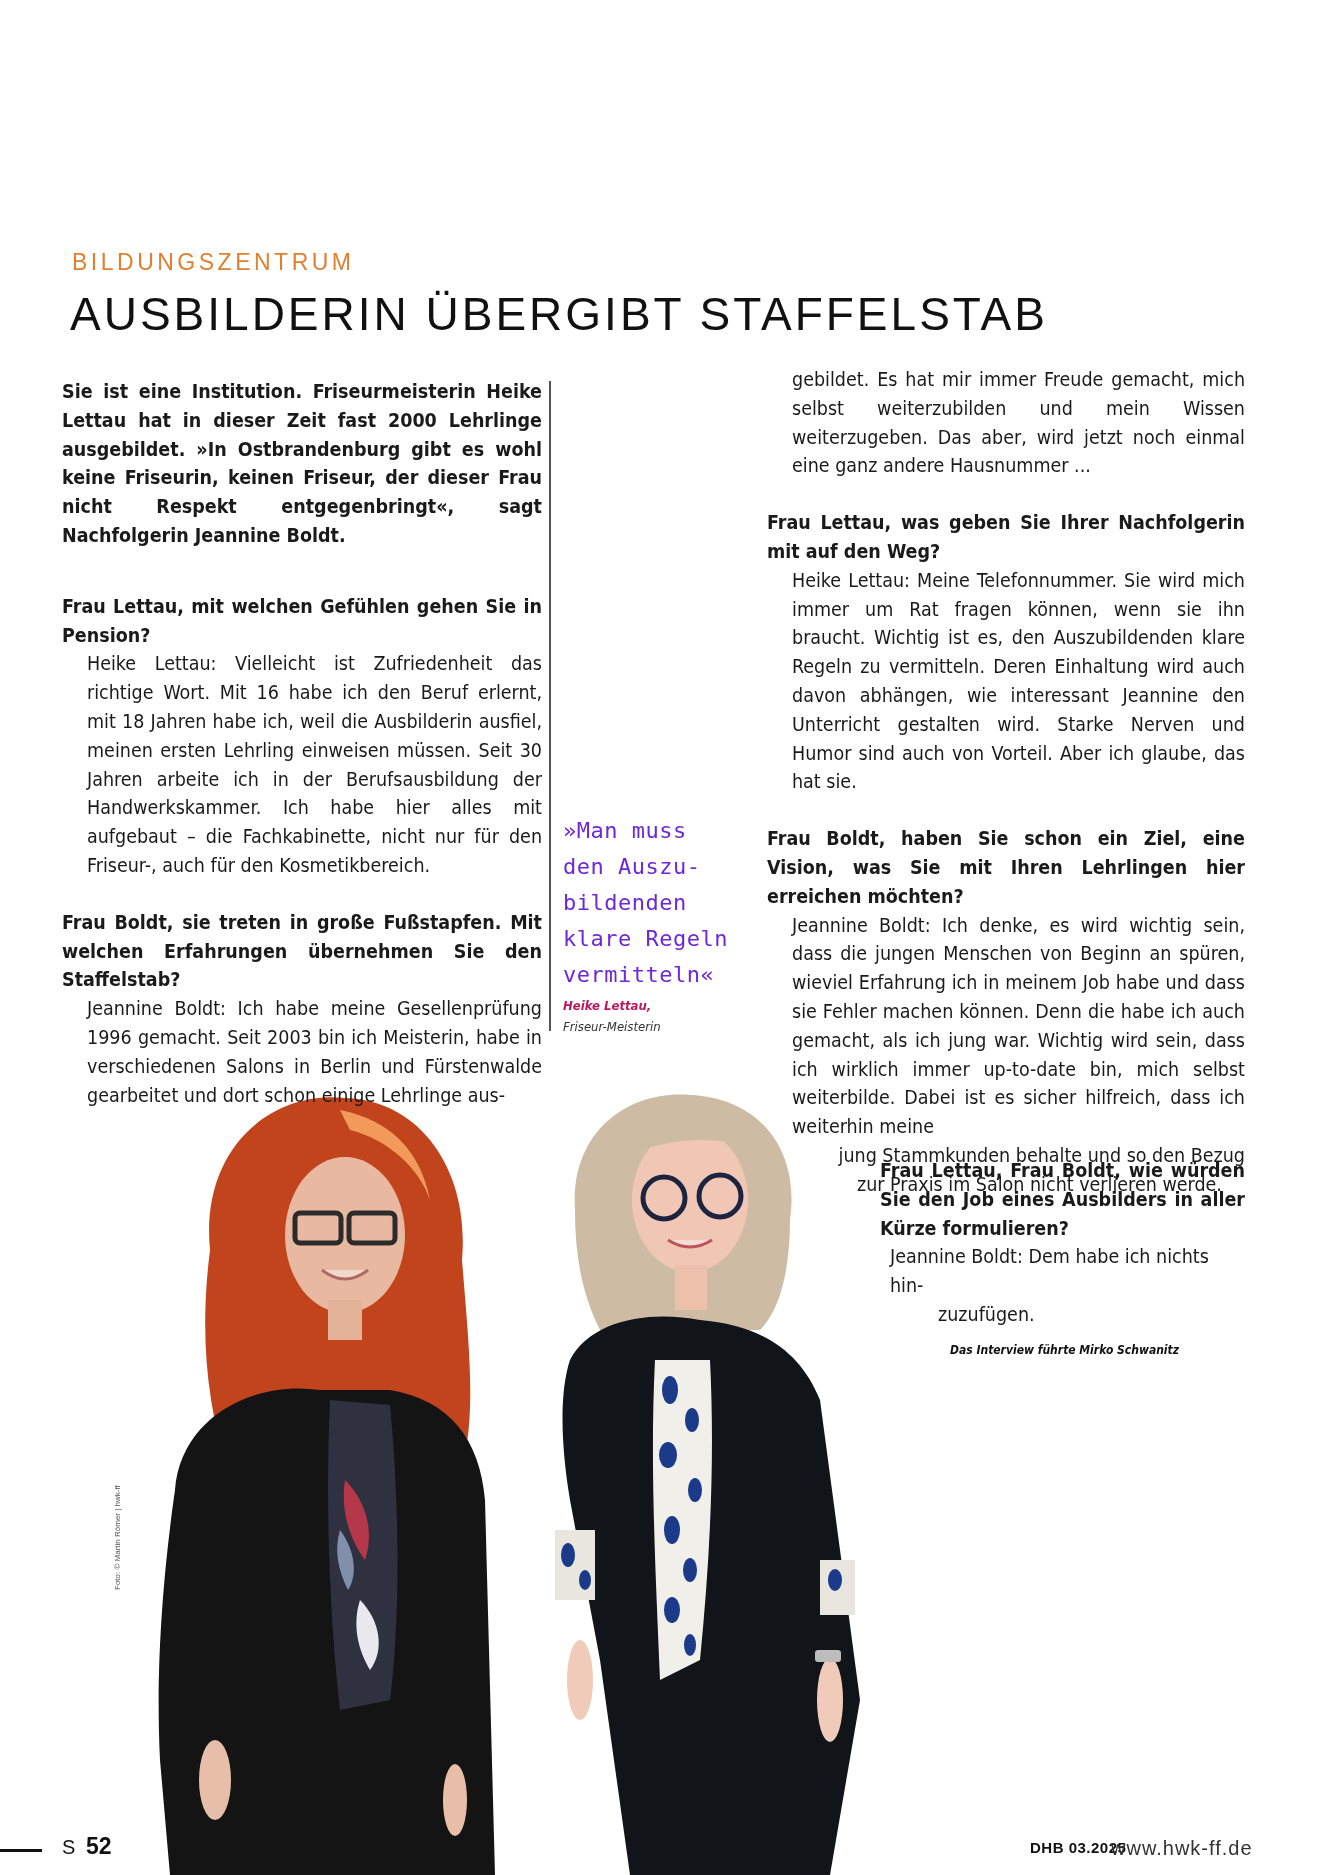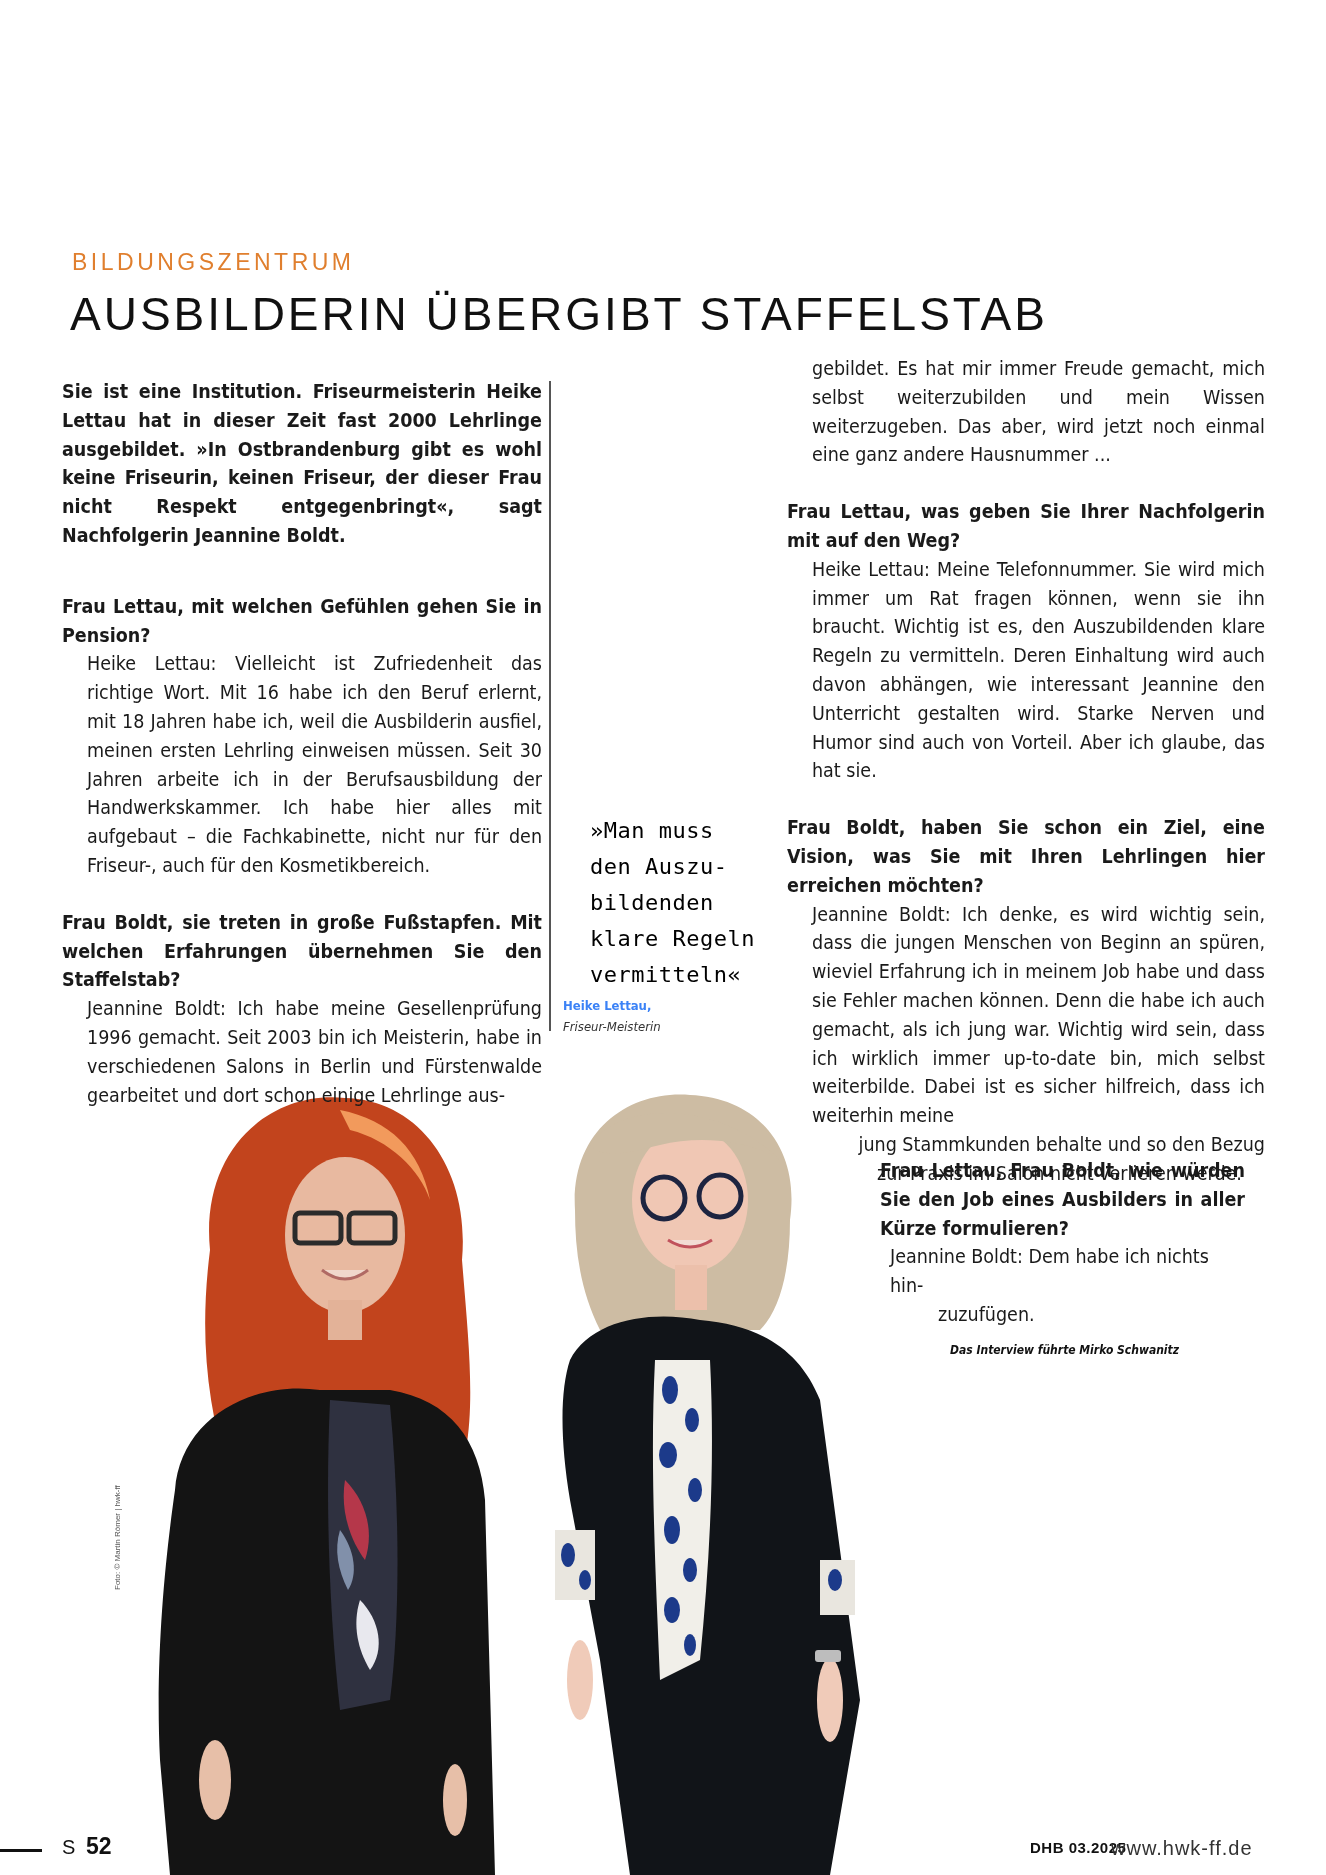--- a/index.html
+++ b/index.html
@@ -24,25 +24,25 @@
     text-align: justify;
   }
   .col-text p { margin: 0; }
   .lead { font-weight: bold; }
   .q { font-weight: bold; margin: 0; }
   .a { margin: 0; padding-left: 25px; }
   .gap { height: 28px; }
   .gap-lg { height: 42px; }
   .divider { left: 549px; top: 381px; width: 1.5px; height: 650px; background: #555; }
   .pullquote {
-    left: 590px; top: 813px; width: 200px;
+    left: 563px; top: 813px; width: 200px;
     font-family: "DejaVu Sans Mono", "Liberation Mono", monospace;
-    font-size: 22px; line-height: 36px; color: #000000; letter-spacing: 0.5px;
+    font-size: 22px; line-height: 36px; color: #6d28d9; letter-spacing: 0.5px;
   }
-  .pq-name { left: 563px; top: 998px; font-size: 13px; font-weight: bold; color: #3b82f6; }
+  .pq-name { left: 563px; top: 998px; font-size: 13px; font-weight: bold; font-style: italic; color: #be185d; }
   .pq-role { left: 563px; top: 1019px; font-size: 13px; font-style: italic; color: #333; }
   .credit-byline { font-size: 12px; font-weight: bold; font-style: italic; color: #111; }
   .photo-credit {
     left: 113px; top: 1590px; transform-origin: left top; transform: rotate(-90deg);
     font-size: 8px; color: #555; white-space: nowrap; font-family: "Liberation Sans", sans-serif;
   }
   .footer-line { left: 0; top: 1849px; width: 42px; height: 3px; background: #111; }
   .page-s { left: 62px; top: 1836px; font-size: 20px; color: #111; font-family: "Liberation Sans", sans-serif; }
   .page-num { left: 86px; top: 1833px; font-size: 23px; font-weight: bold; color: #111; font-family: "Liberation Sans", sans-serif; }
   .mag { left: 993px; top: 1839px; font-size: 15px; font-weight: bold; color: #111; font-family: "Liberation Sans", sans-serif; letter-spacing: 0.5px; margin-left: 37px; }
@@ -142,21 +142,21 @@
 <div class="abs pullquote">
   <div>»Man muss</div>
   <div>den Auszu-</div>
   <div>bildenden</div>
   <div>klare Regeln</div>
   <div>vermitteln«</div>
 </div>
 <div class="abs pq-name">Heike Lettau,</div>
 <div class="abs pq-role">Friseur-Meisterin</div>
 
-<div class="abs col-text" style="left:767px; top:355px; width:478px;margin-left:20px;">
+<div class="abs col-text" style="left:767px; top:366px; width:478px;">
   <p class="a">gebildet. Es hat mir immer Freude gemacht, mich selbst weiterzubilden und mein Wissen weiterzugeben. Das aber, wird jetzt noch einmal eine ganz andere Hausnummer ...</p>
   <div class="gap"></div>
   <p class="q">Frau Lettau, was geben Sie Ihrer Nachfolgerin mit auf den Weg?</p>
   <p class="a">Heike Lettau: Meine Telefonnummer. Sie wird mich immer um Rat fragen können, wenn sie ihn braucht. Wichtig ist es, den Auszubildenden klare Regeln zu vermitteln. Deren Einhaltung wird auch davon abhängen, wie interessant Jeannine den Unterricht gestalten wird. Starke Nerven und Humor sind auch von Vorteil. Aber ich glaube, das hat sie.</p>
   <div class="gap"></div>
   <p class="q">Frau Boldt, haben Sie schon ein Ziel, eine Vision, was Sie mit Ihren Lehrlingen hier erreichen möchten?</p>
   <p class="a">Jeannine Boldt: Ich denke, es wird wichtig sein, dass die jungen Menschen von Beginn an spüren, wieviel Erfahrung ich in meinem Job habe und dass sie Fehler machen können. Denn die habe ich auch gemacht, als ich jung war. Wichtig wird sein, dass ich wirklich immer up-to-date bin, mich selbst weiterbilde. Dabei ist es sicher hilfreich, dass ich weiterhin meine</p>
   <p style="padding-left:50px; text-align:right;">jung Stammkunden behalte und so den Bezug</p>
   <p style="padding-left:90px; text-align:left; padding-left:90px;">zur Praxis im Salon nicht verlieren werde.</p>
 </div>

